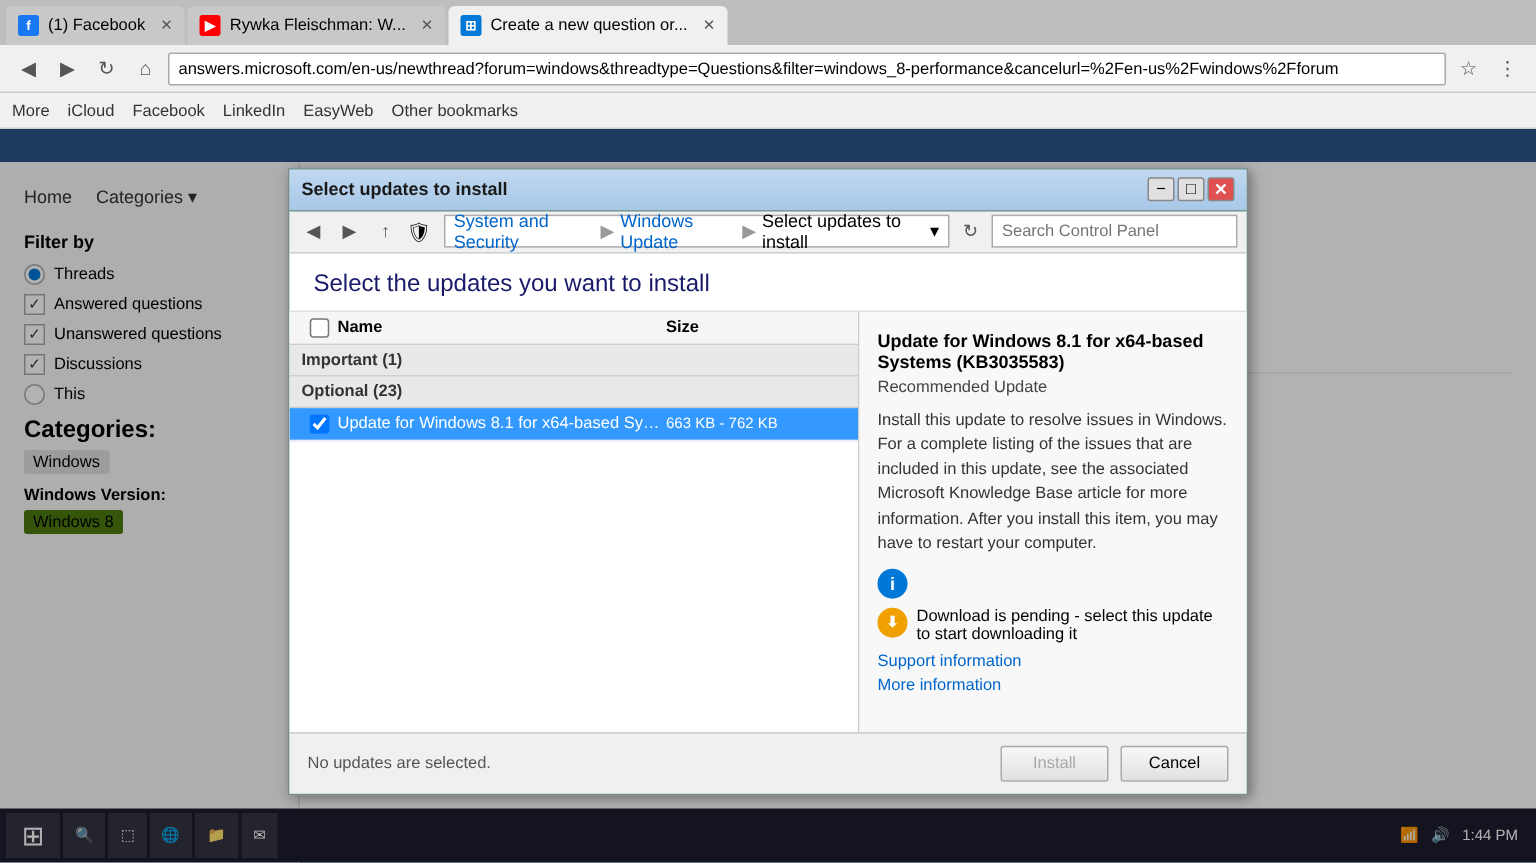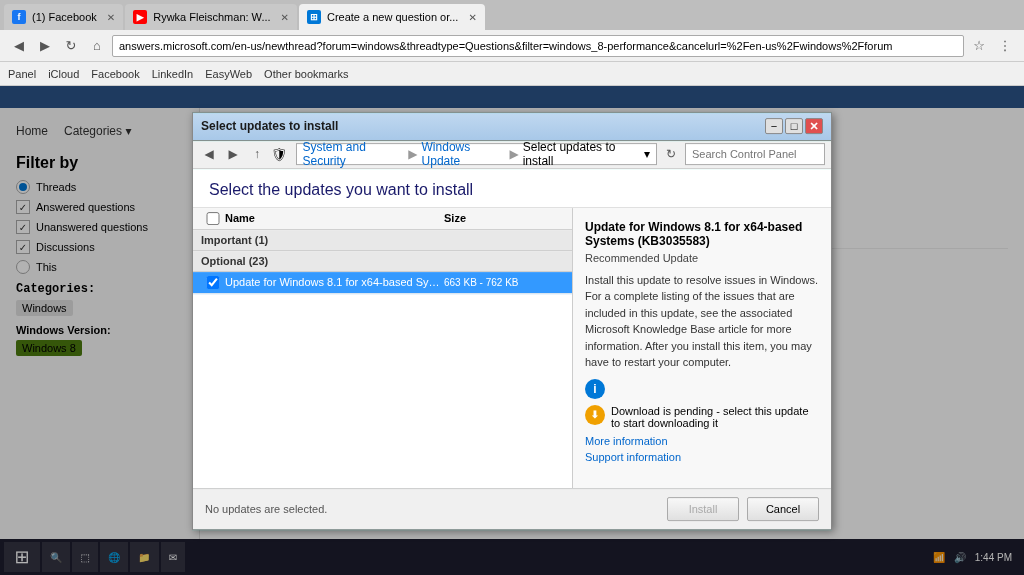--- a/index.html
+++ b/index.html
@@ -198,21 +198,21 @@
       font-size: 12px;
       gap: 4px;
     }
     .breadcrumb-sep { color: #999; }
     .breadcrumb-link { color: #0066cc; cursor: pointer; }
     .search-box {
       height: 22px;
       border: 1px solid #aaa;
       padding: 0 6px;
       font-size: 11px;
-      width: 140px;
+      width: 164px;
     }
 
     
     .dialog-body {
       display: flex;
       flex-direction: column;
       background: white;
       flex: 1;
     }
     .dialog-header {
@@ -394,21 +394,21 @@
     }
     .form-input {
       width: 200px;
       height: 24px;
       border: 1px solid #aaa;
       padding: 0 6px;
       font-size: 11px;
       margin-bottom: 12px;
     }
     .filter-label {
-      font-size: 16px;
+      font-size: 12px;
       font-weight: bold;
       margin-bottom: 8px;
     }
     .filter-item {
       display: flex;
       align-items: center;
       gap: 6px;
       margin-bottom: 6px;
       font-size: 11px;
     }
@@ -512,21 +512,21 @@
     <button class="nav-btn">◀</button>
     <button class="nav-btn">▶</button>
     <button class="nav-btn">↻</button>
     <button class="nav-btn">⌂</button>
     <input class="address-bar" type="text" value="answers.microsoft.com/en-us/newthread?forum=windows&amp;threadtype=Questions&amp;filter=windows_8-performance&amp;cancelurl=%2Fen-us%2Fwindows%2Fforum" style="">
     <button class="nav-btn">☆</button>
     <button class="nav-btn">⋮</button>
   </div>
 
   <div class="bookmarks-bar">
-    <span class="bookmark-item">Panel</span>
+    <span class="bookmark-item">More</span>
     <span class="bookmark-item">iCloud</span>
     <span class="bookmark-item">Facebook</span>
     <span class="bookmark-item">LinkedIn</span>
     <span class="bookmark-item">EasyWeb</span>
     <span class="bookmark-item">Other bookmarks</span>
   </div>
 </div>
 
 <div class="bg-content">
   <div class="sidebar">
@@ -548,21 +548,21 @@
       <span>Unanswered questions</span>
     </div>
     <div class="filter-item">
       <div class="filter-checkbox">✓</div>
       <span>Discussions</span>
     </div>
     <div class="filter-item">
       <div class="filter-radio"></div>
       <span>This</span>
     </div>
-    <div style="margin-top:8px;font-size:12px;font-weight:bold;font-family:Liberation Mono, monospace;">Categories:</div>
+    <div style="margin-top:8px;font-size:16px;font-weight:bold;">Categories:</div>
     <div style="margin-top:4px;font-size:11px;padding:2px 6px;background:#e0e0e0;width:fit-content;border-radius:2px;">Windows</div>
     <div style="margin-top:8px;font-size:11px;font-weight:bold;">Windows Version:</div>
     <div style="margin-top:4px;font-size:11px;padding:2px 6px;background:#4d7c0f;width:fit-content;border-radius:2px;">Windows 8</div>
   </div>
   <div class="main-area">
     <div class="form-label">
       <span>Title</span>
       <span style="color:red;">*</span>
     </div>
     <input class="form-input" type="text" placeholder="Help with Windows Upd..." style="">
@@ -647,22 +647,22 @@
           <div class="detail-title">Update for Windows 8.1 for x64-based Systems (KB3035583)</div>
           <div class="detail-subtitle">Recommended Update</div>
           <div class="detail-body">Install this update to resolve issues in Windows. For a complete listing of the issues that are included in this update, see the associated Microsoft Knowledge Base article for more information. After you install this item, you may have to restart your computer.</div>
           <div class="notice-box">
             <div class="notice-icon info">i</div>
           </div>
           <div class="notice-box">
             <div class="notice-icon download">⬇</div>
             <span>Download is pending - select this update to start downloading it</span>
           </div>
+          <a class="detail-link">Support information</a>
           <a class="detail-link">More information</a>
-          <a class="detail-link">Support information</a>
         </div>
       </div>
     </div>
 
     <div class="dialog-footer">
       <span class="footer-status">No updates are selected.</span>
       <button class="footer-btn disabled">Install</button>
       <button class="footer-btn">Cancel</button>
     </div>
   </div>

